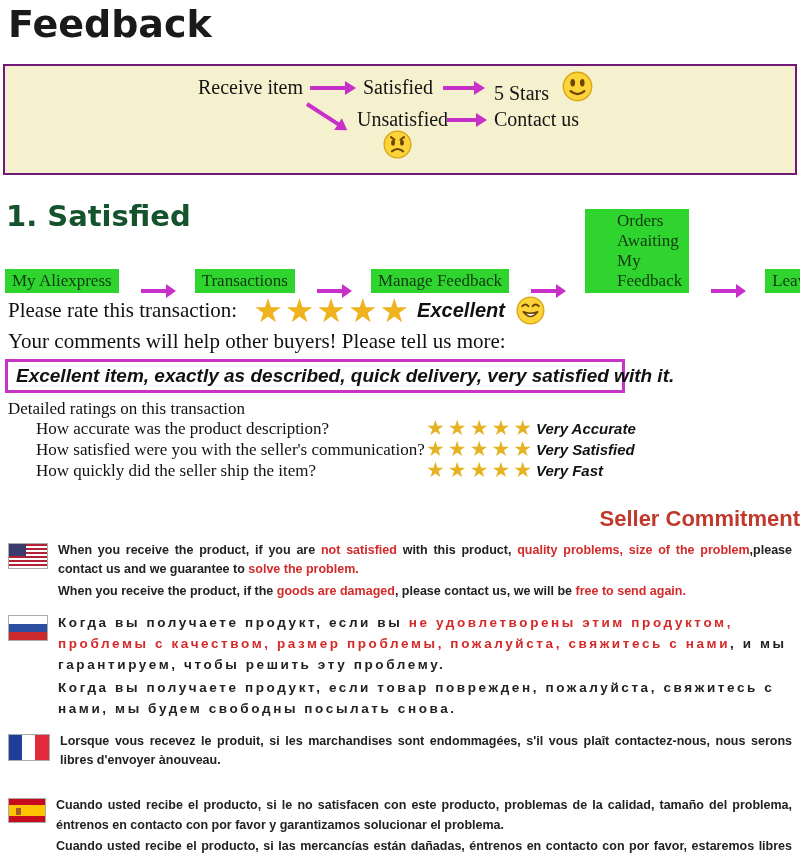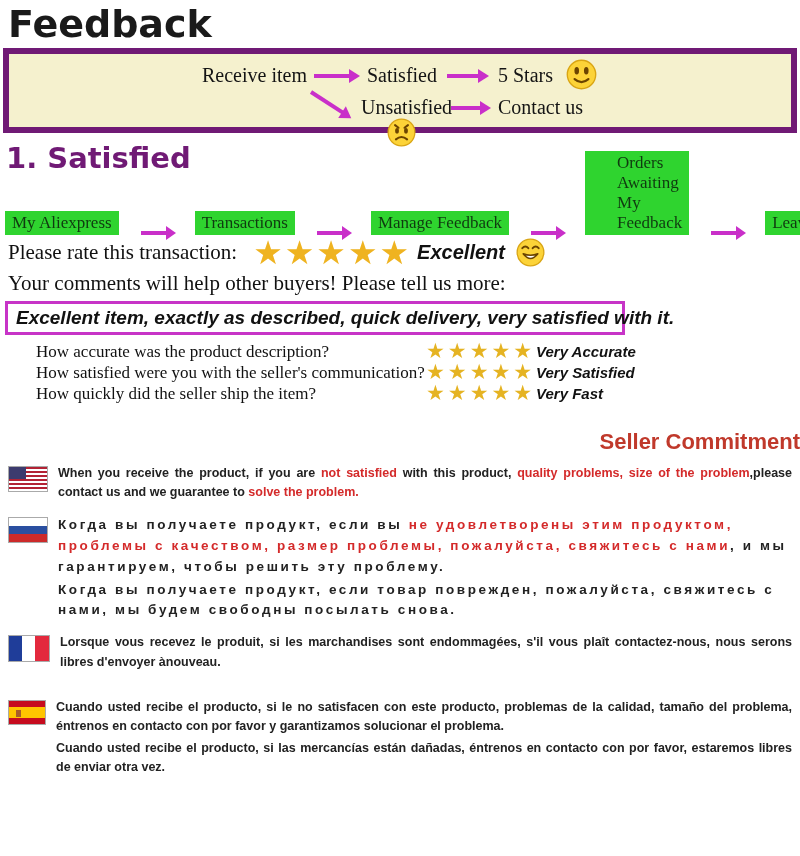--- a/index.html
+++ b/index.html
@@ -12,40 +12,40 @@
 
   
   .page-title {
     font-family:"DejaVu Sans", sans-serif;
     font-weight:700; font-size:38px; letter-spacing:0px;
     padding:2px 0 2px 8px; color:#1a1a1a;
   }
 
   
   .flow-box {
-    position:relative; margin:0 3px; height:85px;
-    background:#f5f1ce; border:6px solid #701a75;
+    position:relative; margin:16px 3px; height:111px;
+    background:#f5f1ce; border:2px solid #701a75;
     font-family:"Liberation Serif", serif; font-size:20px;
   }
   .flow-box .lbl { position:absolute; white-space:nowrap; color:#141414; }
 
   .arrow { position:absolute; height:4px; background:#c92fc9; }
   .arrow::after {
     content:''; position:absolute; right:-10px; top:-5px;
     border-left:11px solid #c92fc9;
     border-top:7px solid transparent; border-bottom:7px solid transparent;
   }
   .arrow.diag { transform:rotate(33deg); transform-origin:left center; }
 
   .emoji { position:absolute; }
 
   
   .section-title {
     font-family:"DejaVu Sans", sans-serif; font-weight:700;
-    font-size:29px; padding:8px 0 4px 6px; color:#701a75;
+    font-size:29px; padding:8px 0 4px 6px; color:#14532d;
   }
 
   
   .steps-row { display:flex; align-items:flex-end; padding:4px 0 0 5px; position:relative; height:56px;gap:16px; }
   .step-btn {
     background:#2fd42f; color:#103a10;
     font-family:"Liberation Serif", serif; font-size:17px;
     padding:2px 7px; line-height:20px; display:inline-block;
     white-space:nowrap; cursor:pointer;
   }
@@ -100,21 +100,21 @@
 
 <div class="page">
 
   <div class="page-title">Feedback</div>
 
   <div class="flow-box">
     <span class="lbl" style="left:193px; top:10px;">Receive item</span>
     <span class="arrow" style="left:305px; top:20px; width:36px;"></span>
     <span class="lbl" style="left:358px; top:10px;">Satisfied</span>
     <span class="arrow" style="left:438px; top:20px; width:32px;"></span>
-    <span class="lbl" style="left:489px; top:10px;">5 Stars</span>
+    <span class="lbl" style="left:489px; top:16px;">5 Stars</span>
 
     <svg class="emoji" style="left:556px; top:4px;" width="33" height="33" viewBox="0 0 36 36">
       <circle cx="18" cy="18" r="15.5" fill="#fcd338" stroke="#d9a514" stroke-width="1.5"></circle>
       <ellipse cx="12.8" cy="13.8" rx="2.5" ry="4.1" fill="#6b4400"></ellipse>
       <ellipse cx="23.2" cy="13.8" rx="2.5" ry="4.1" fill="#6b4400"></ellipse>
       <path d="M10.5 23 Q18 29.5 25.5 23" stroke="#6b4400" stroke-width="2.4" fill="none" stroke-linecap="round"></path>
     </svg>
 
     <span class="arrow diag" style="left:302px; top:36px; width:38px;"></span>
     <span class="lbl" style="left:352px; top:42px;">Unsatisfied</span>
@@ -155,20 +155,21 @@
       <path d="M20.5 13 Q24 9.2 27.5 13" stroke="#6b4400" stroke-width="2.3" fill="none" stroke-linecap="round"></path>
       <path d="M9.5 19.5 Q18 30.5 26.5 19.5 Q18 23 9.5 19.5 Z" stroke="#6b4400" stroke-width="1.8" fill="#ffffff" stroke-linejoin="round"></path>
     </svg>
   </div>
 
   <div class="comments-line">Your comments will help other buyers! Please tell us more:</div>
 
   <div class="comment-box">Excellent item, exactly as described, quick delivery, very satisfied with it.</div>
 
   <div class="detailed">
+    <div class="detailed-title">Detailed ratings on this transaction</div>
     <div class="d-row">
       <span class="d-q">How accurate was the product description?</span>
       <span class="stars-sm">★★★★★</span>
       <span class="d-a">Very Accurate</span>
     </div>
     <div class="d-row">
       <span class="d-q">How satisfied were you with the seller's communication?</span>
       <span class="stars-sm">★★★★★</span>
       <span class="d-a">Very Satisfied</span>
     </div>
@@ -178,20 +179,21 @@
       <span class="d-a">Very Fast</span>
     </div>
   </div>
 
   <div class="commit-title">Seller Commitment</div>
 
   <div class="commit-block">
     <span class="flag flag-us"></span>
     <div class="commit-text">
       <p><span>When you receive the product, if you are </span><span class="red">not satisfied</span><span> with this product, </span><span class="red">quality problems,</span><span> </span><span class="red">size of the problem</span><span>,please contact us and we guarantee to </span><span class="red">solve the problem.</span></p>
+      <p><span>When you receive the product, if the </span><span class="red">goods are damaged</span><span>, please contact us, we will be </span><span class="red">free to send again.</span></p>
     </div>
   </div>
 
   <div class="commit-block">
     <span class="flag flag-ru"></span>
     <div class="commit-text ru">
       <p><span>Когда вы получаете продукт, если вы </span><span class="red">не удовлетворены этим продуктом, проблемы с качеством, размер проблемы, пожалуйста, свяжитесь с нами</span><span>, и мы гарантируем, чтобы решить эту проблему.</span></p>
       <p><span>Когда вы получаете продукт, если товар поврежден, пожалуйста, свяжитесь с нами, мы будем свободны посылать снова.</span></p>
     </div>
   </div>

